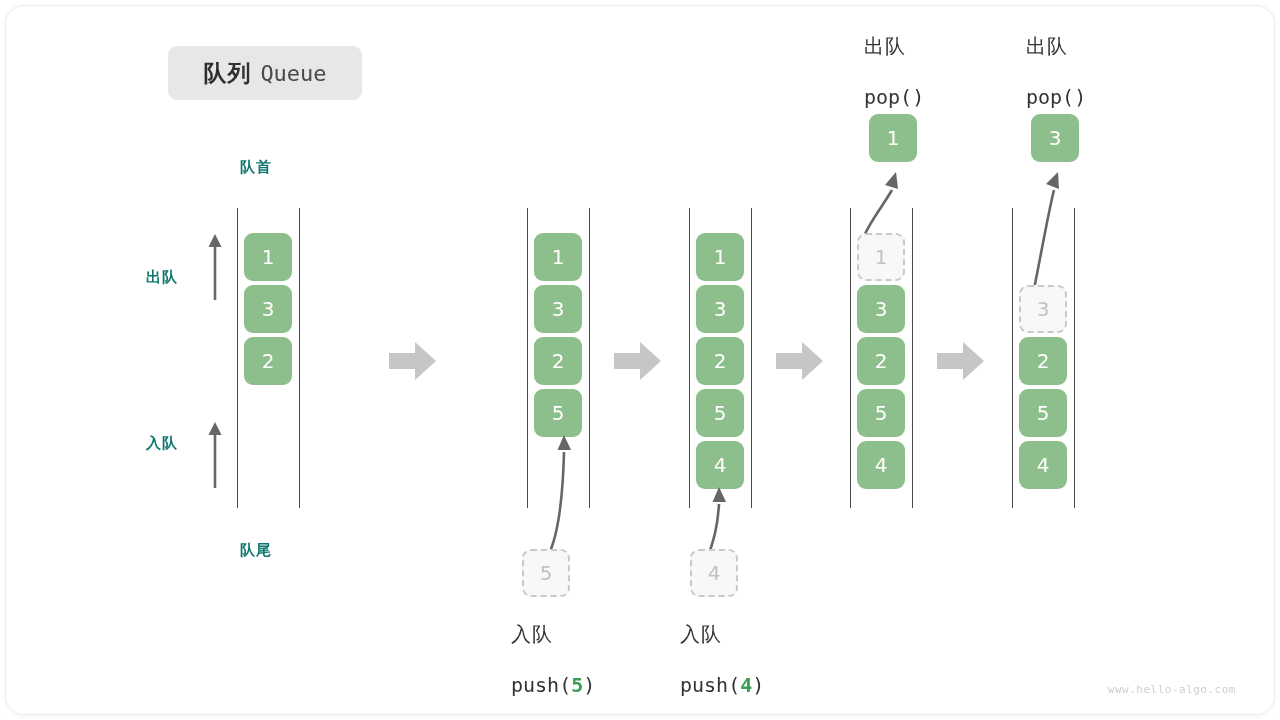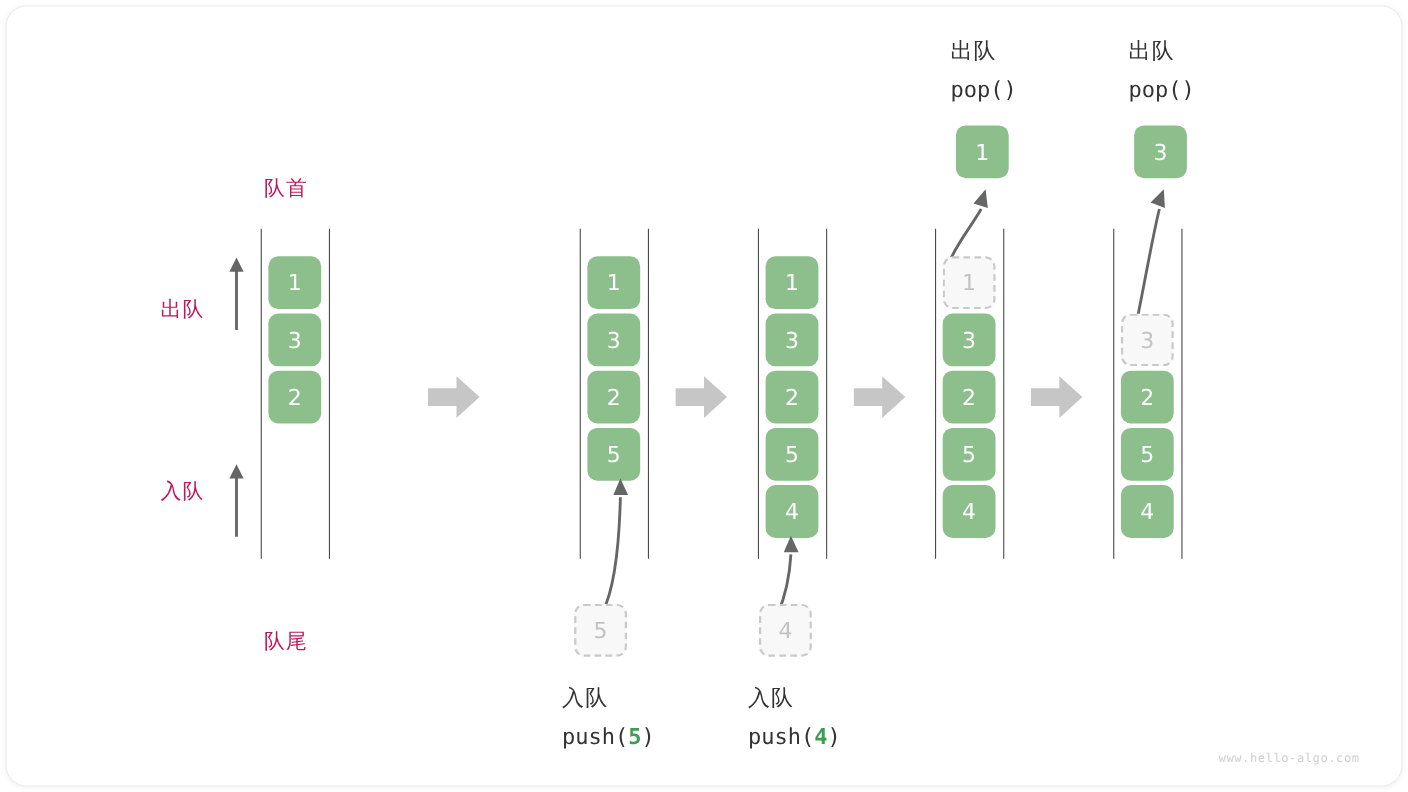--- a/index.html
+++ b/index.html
@@ -44,31 +44,32 @@
     letter-spacing: 1px;
   }
   #title-badge .en {
     font-family: "DejaVu Sans Mono", "Liberation Mono", monospace;
     font-size: 22px;
     color: #4a4a4a;
   }
 
   
   .cn-label {
-    font-size: 19px;
-    font-weight: normal;
-    color: #be185d;
+    font-size: 15px;
+    font-weight: bold;
+    color: #0f766e;
     white-space: nowrap;
     letter-spacing: 1px;
   }
   .mono-label {
     font-family: "DejaVu Sans Mono", "Liberation Mono", monospace;
     font-size: 20px;
     color: #333333;
     white-space: nowrap;
+    margin-top: 16px;
   }
   .mono-label .val { color: #3a9e52; font-weight: bold; }
   .op-cn {
     font-family: "Liberation Sans", "DejaVu Sans", sans-serif;
     font-size: 20px;
     color: #333333;
     white-space: nowrap;
     letter-spacing: 1px;
   }
 
@@ -118,23 +119,27 @@
     letter-spacing: 0.5px;
     white-space: nowrap;
   }
 </style>
 </head>
 <body>
 
 <div id="stage">
   <div id="card"></div>
 
+  <div class="abs" id="title-badge">
+    <span class="cn">队列</span>
+    <span class="en">Queue</span>
+  </div>
 
   <div class="abs cn-label" style="left:240px; top:158px;">队首</div>
-  <div class="abs cn-label" style="left:240px; top:570px;">队尾</div>
+  <div class="abs cn-label" style="left:240px; top:541px;">队尾</div>
 
   <div class="abs cn-label" style="left:146px; top:268px;">出队</div>
   <svg class="abs dir-arrow" style="left:206px; top:232px;" viewBox="0 0 18 70">
     <line x1="9" y1="68" x2="9" y2="12" stroke="#666666" stroke-width="2.6"></line>
     <polygon points="9,2 2.5,15 15.5,15" fill="#666666"></polygon>
   </svg>
 
   <div class="abs cn-label" style="left:146px; top:434px;">入队</div>
   <svg class="abs dir-arrow" style="left:206px; top:420px;" viewBox="0 0 18 70">
     <line x1="9" y1="68" x2="9" y2="12" stroke="#666666" stroke-width="2.6"></line>

